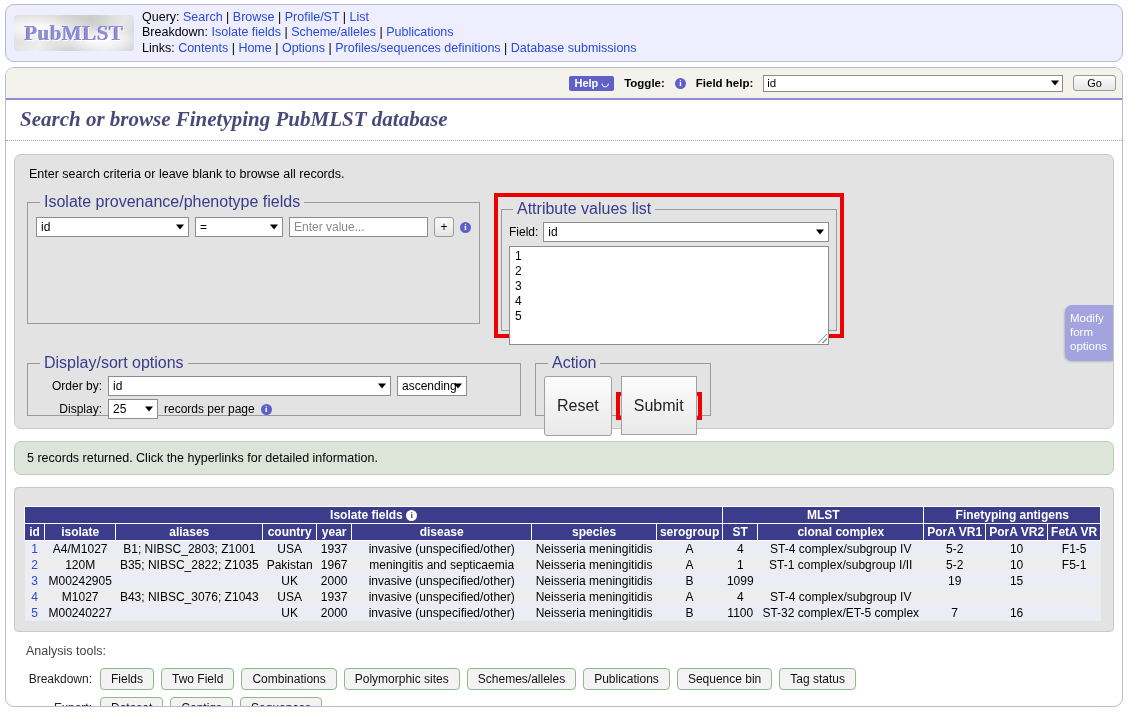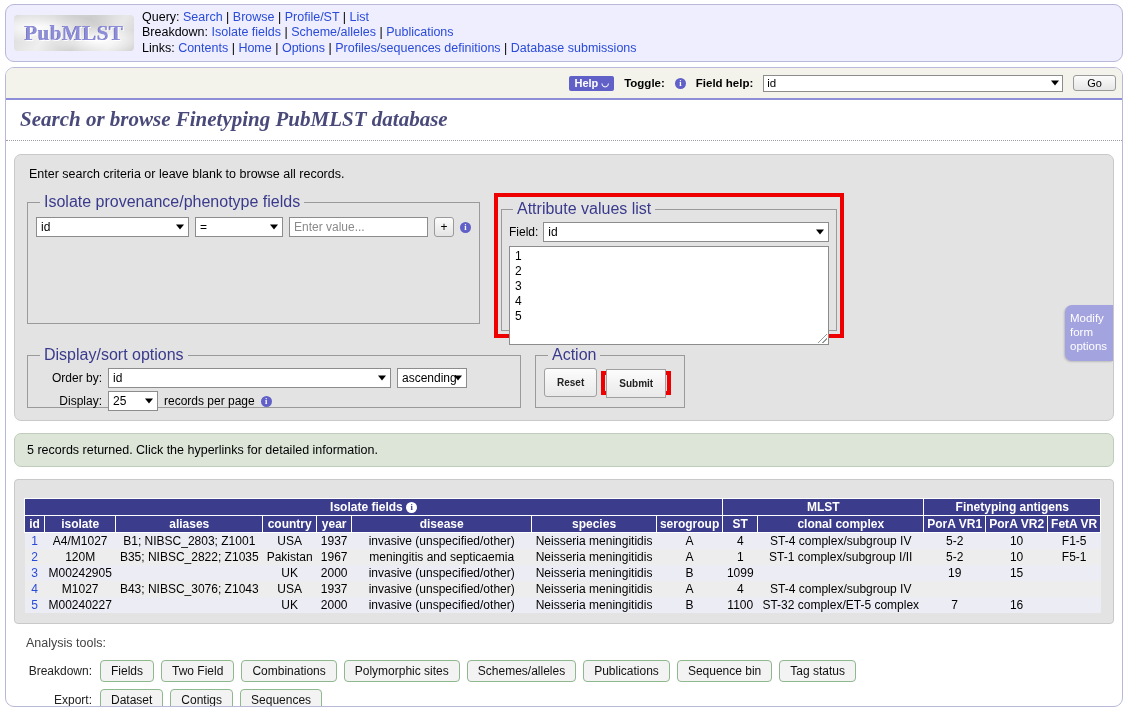--- a/index.html
+++ b/index.html
@@ -217,34 +217,33 @@
   .resize-grip {
     position: absolute; right: 1px; bottom: 1px;
     width: 9px; height: 9px;
     background:
       linear-gradient(135deg, transparent 0 45%, #9a9a9a 45% 55%, transparent 55% 100%),
       linear-gradient(135deg, transparent 0 70%, #9a9a9a 70% 80%, transparent 80% 100%);
     cursor: nwse-resize;
   }
 
   
-  #row2 { display: flex; align-items: center; margin-top: 8px; }
+  #row2 { display: flex; align-items: center; margin-top: 16px; }
   #fs-display { flex: 0 0 494px; height: 62px; padding: 4px 8px 8px 8px; }
   #fs-action { flex: 0 0 auto; margin-left: 14px; width: 150px; height: 62px; padding: 4px 8px 8px 8px; }
   .dr { display: flex; align-items: center; gap: 6px; margin-bottom: 3px; }
   .dr-label { width: 66px; text-align: right; font-size: 12px; }
   .btn {
     background: linear-gradient(#fcfcfc,#e9e9e9);
     border: 1px solid #a0a0a0;
     border-radius: 3px;
-    font-size: 10px;
-    padding: 8px 12px;
+    font-size: 16px;
+    padding: 20px 12px;
     cursor: pointer;
     color: #222;
-    font-weight: bold;
   }
   #submit-hl { border: 4px solid #ee0000; padding: 1px; display: inline-block; }
   #submit-hl .btn { border-radius: 0; }
 
   #modify-tab {
     position: absolute;
     right: 0; top: 150px;
     width: 48px;
     background: #a3a3e0;
     color: #fff;

